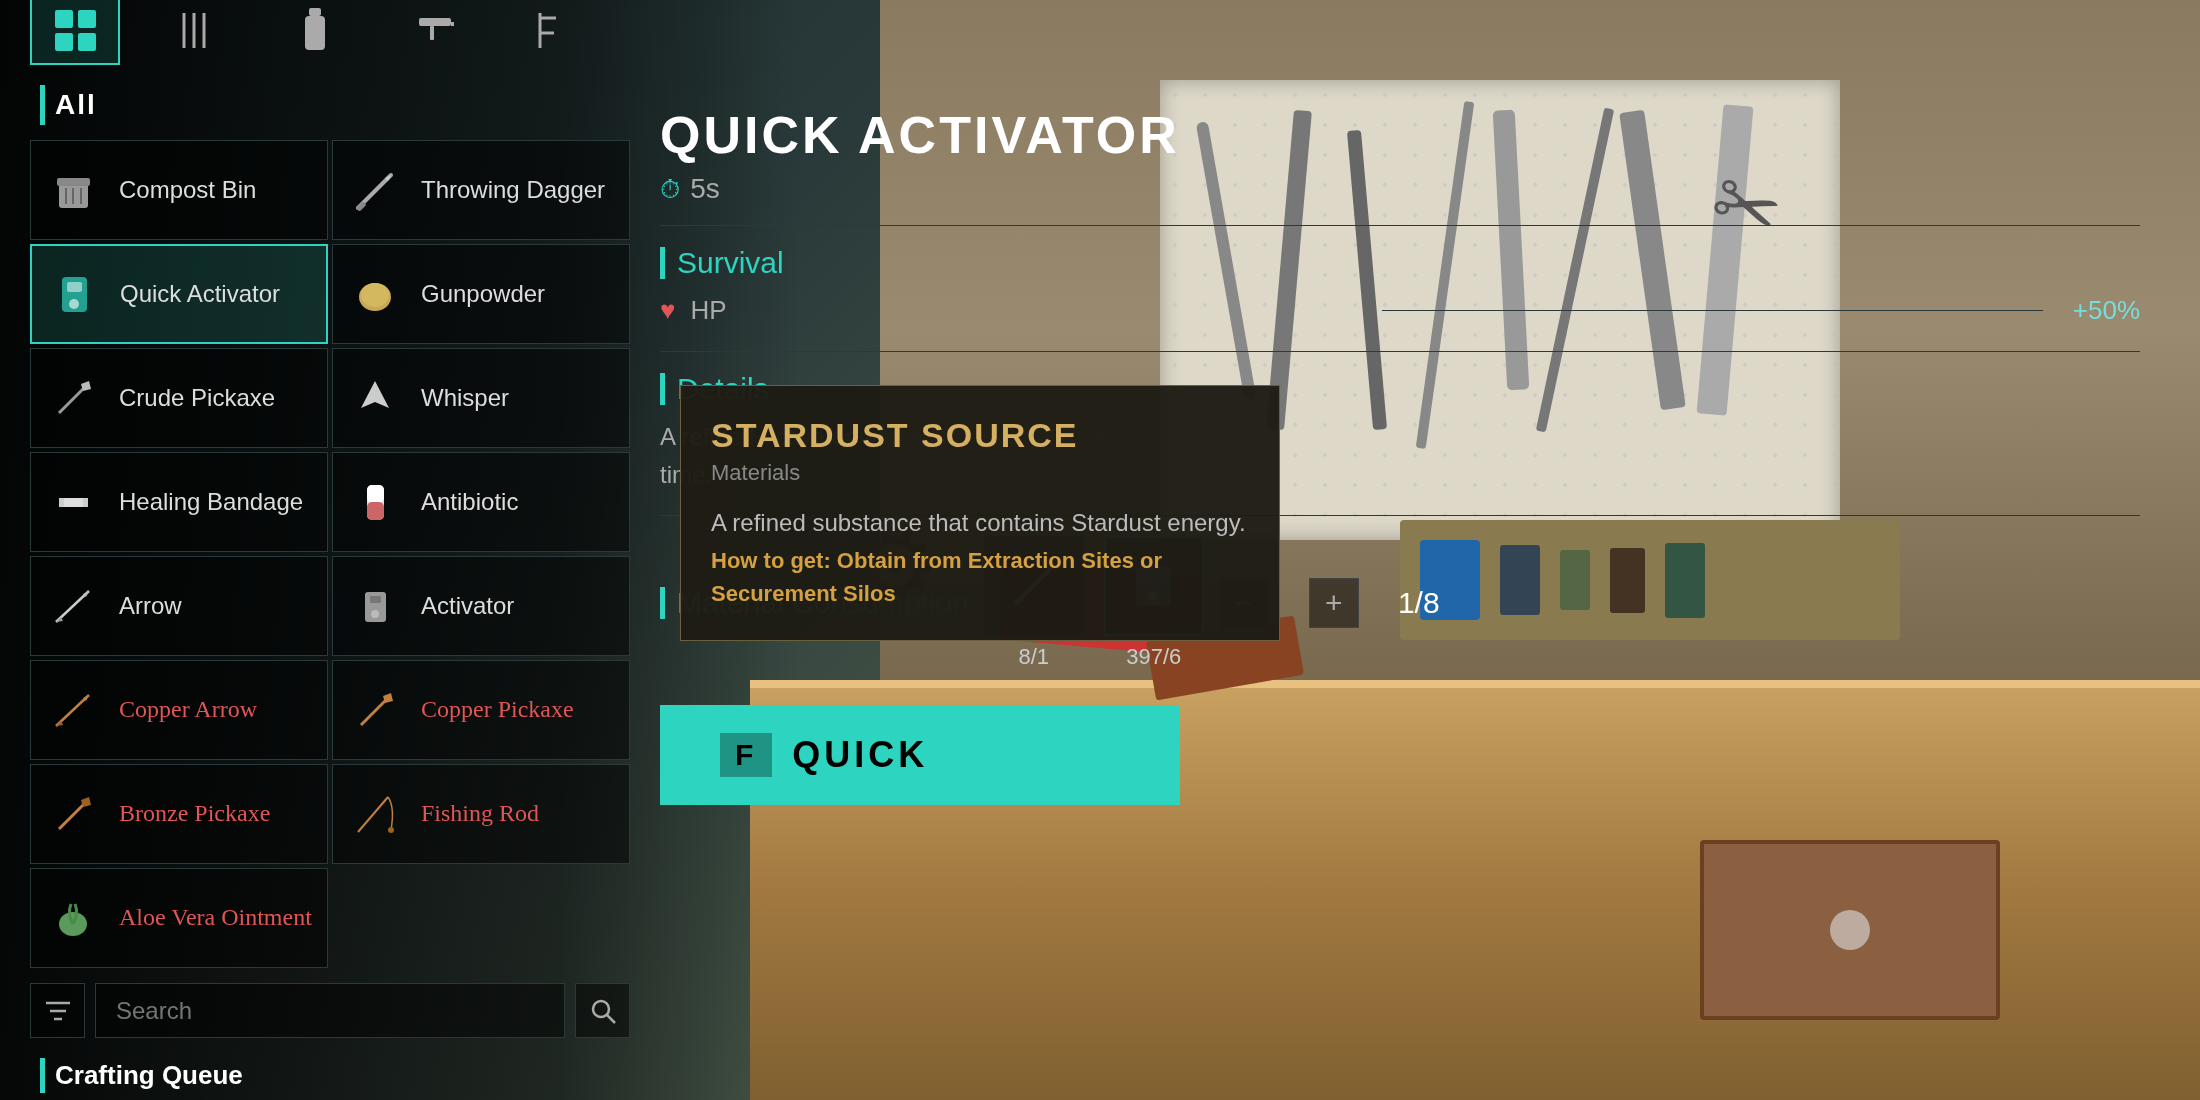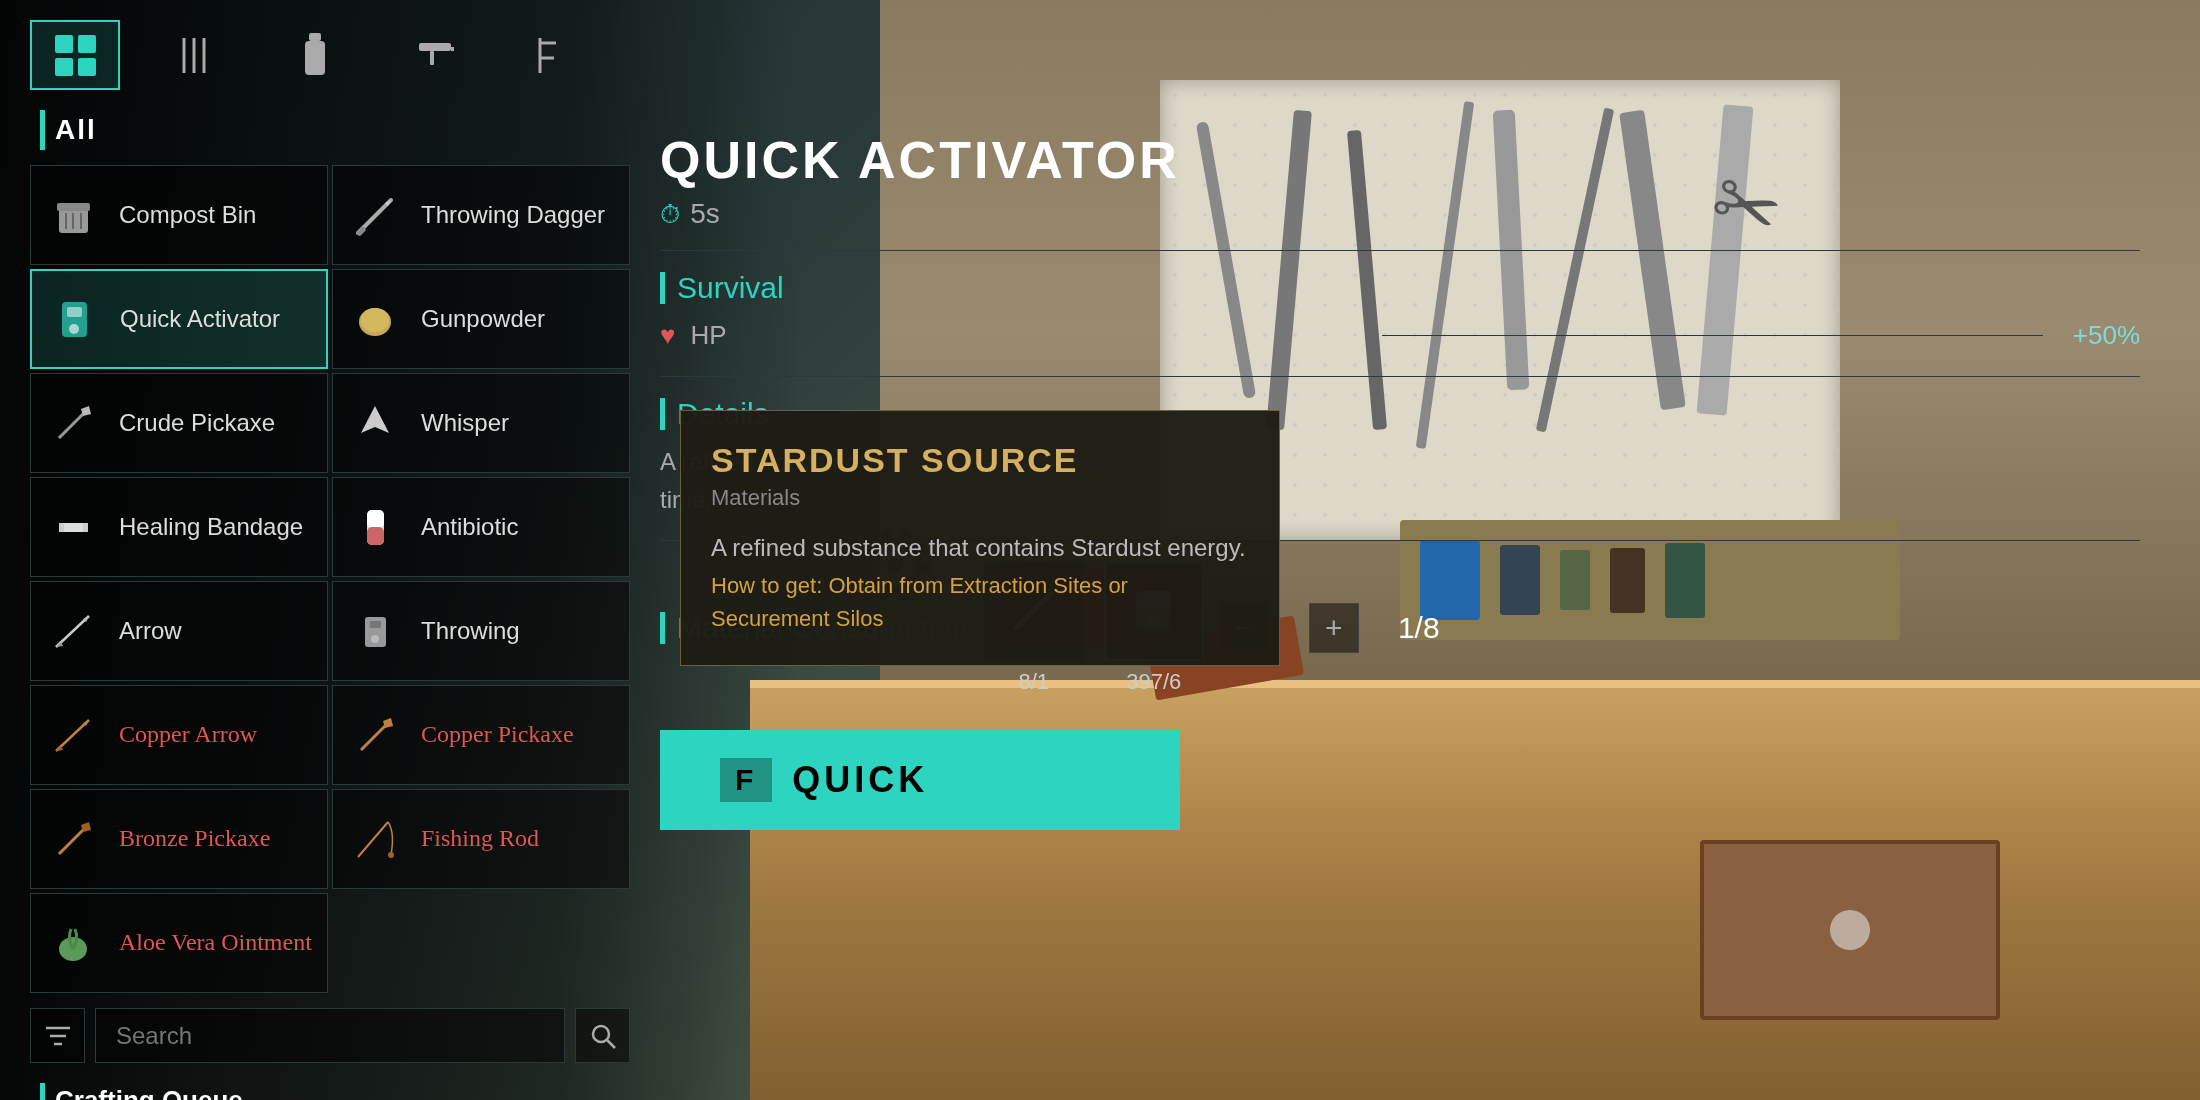--- a/index.html
+++ b/index.html
@@ -35,20 +35,21 @@
 
     
     .main-container {
       position: absolute;
       top: 0; left: 0;
       width: 100%;
       height: 100%;
       z-index: 2;
       display: flex;
       flex-direction: column;
+      justify-content: center;
     }
 
     
     .top-nav {
       display: flex;
       align-items: center;
       padding: 20px 30px;
       gap: 30px;
       height: 110px;
     }
@@ -448,20 +449,21 @@
       font-size: 24px;
       color: #bbb;
       line-height: 1.6;
       margin-bottom: 2px;
     }
 
     .tooltip-howto {
       font-size: 22px;
       color: #d4a040;
       line-height: 1.5;
+      font-weight: bold;
     }
   </style>
 </head>
 <body>
 
 <div class="bg-workshop">
 
   <div style="position:absolute;top:80px;right:360px;width:680px;height:460px;background:#ddd8c8;z-index:1;box-shadow:inset 0 0 20px rgba(0,0,0,0.3);">
 
     <div style="position:absolute;inset:0;background-image:radial-gradient(circle,#bbb 2px,transparent 2px);background-size:30px 30px;opacity:0.4;"></div>
@@ -650,21 +652,21 @@
         </div>
 
         <div class="item-cell">
           <div class="item-icon">
             <svg width="45" height="45" viewBox="0 0 45 45" fill="#aaa">
               <rect x="12" y="8" width="21" height="30" rx="3" fill="#999"></rect>
               <rect x="17" y="12" width="11" height="7" rx="1" fill="#777"></rect>
               <circle cx="22" cy="30" r="4" fill="#bbb"></circle>
             </svg>
           </div>
-          <span class="item-name">Throwing</span>
+          <span class="item-name">Activator</span>
         </div>
 
         <div class="item-cell unavailable">
           <div class="item-icon">
             <svg width="45" height="45" viewBox="0 0 45 45">
               <line x1="5" y1="38" x2="38" y2="7" stroke="#c08040" stroke-width="2.5"></line>
               <polygon points="38,7 32,10 35,13" fill="#c08040"></polygon>
               <polygon points="5,38 10,33 12,37" fill="#a06030"></polygon>
             </svg>
           </div>

